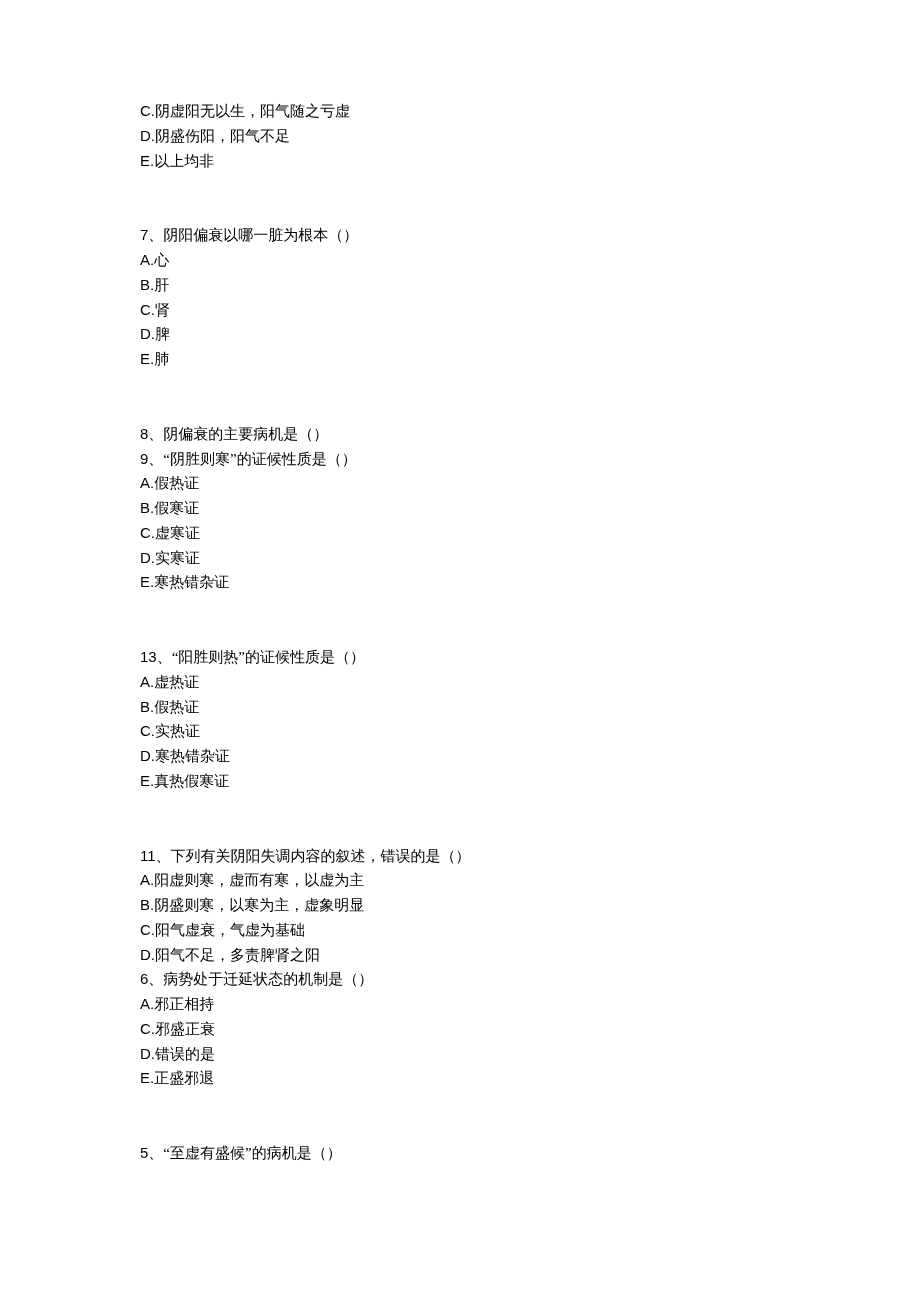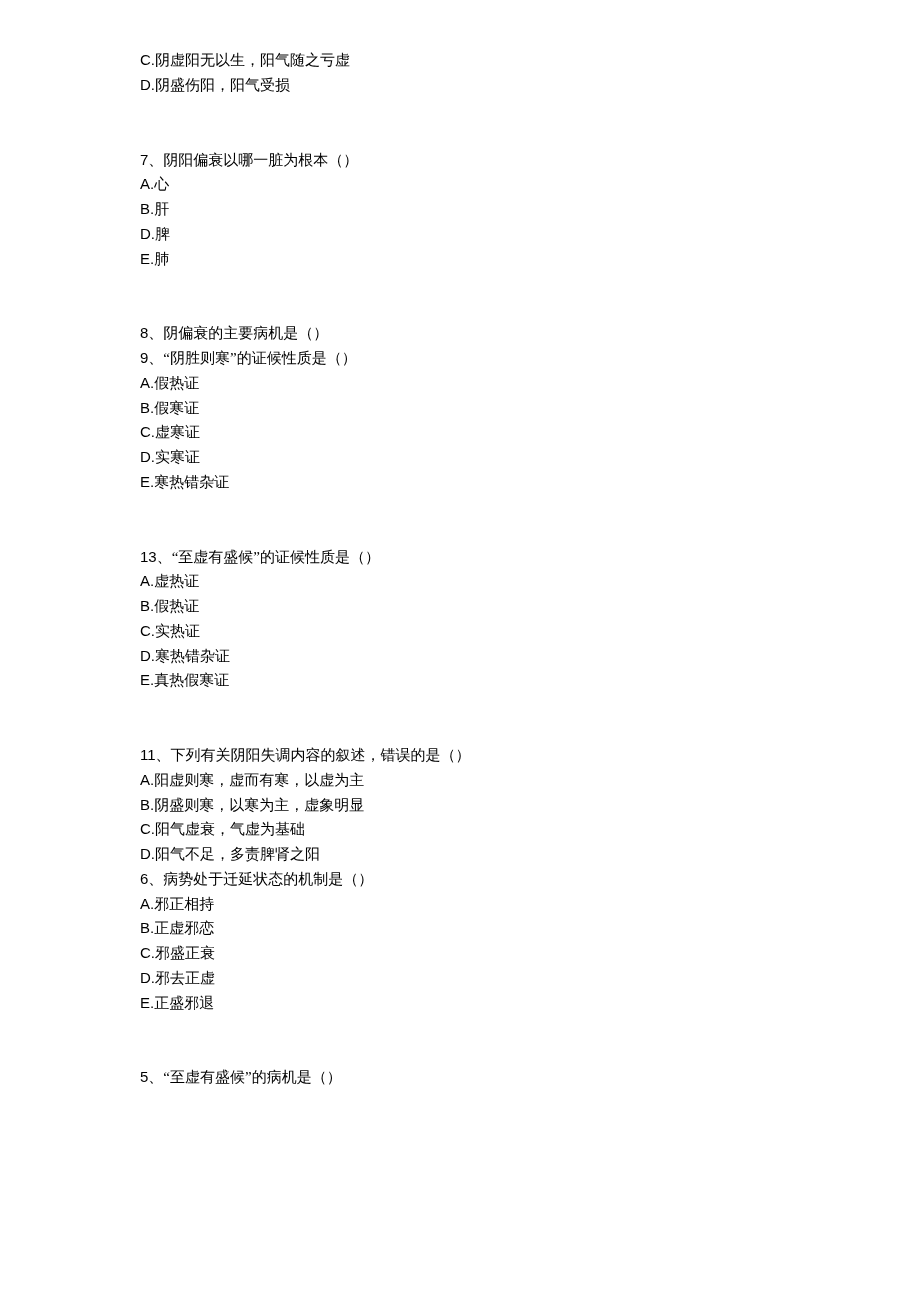--- a/index.html
+++ b/index.html
@@ -7,80 +7,81 @@
     padding: 0;
     background: #ffffff;
     font-family: "SimSun", "宋体", serif;
     font-size: 15px;
     color: #000000;
     line-height: 1.65;
   }
   .page {
     width: 920px;
     min-height: 1301px;
-    padding: 48px 140px 60px 140px;
+    padding: 99px 140px 60px 140px;
     box-sizing: border-box;
   }
   .line {
     white-space: nowrap;
   }
   .blank-lg {
     height: 50px;
   }
   .label {
     font-family: Arial, "Helvetica", sans-serif;
   }
 </style>
 </head>
 <body>
 
 <div class="page">
 
   <div class="line"><span class="label">C.</span><span>阴虚阳无以生，阳气随之亏虚</span></div>
-  <div class="line"><span class="label">D.</span><span>阴盛伤阳，阳气受损</span></div>
+  <div class="line"><span class="label">D.</span><span>阴盛伤阳，阳气不足</span></div>
+  <div class="line"><span class="label">E.</span><span>以上均非</span></div>
 
   <div class="blank-lg"></div>
 
   <div class="line"><span class="label">7、</span><span>阴阳偏衰以哪一脏为根本（）</span></div>
   <div class="line"><span class="label">A.</span><span>心</span></div>
   <div class="line"><span class="label">B.</span><span>肝</span></div>
+  <div class="line"><span class="label">C.</span><span>肾</span></div>
   <div class="line"><span class="label">D.</span><span>脾</span></div>
   <div class="line"><span class="label">E.</span><span>肺</span></div>
 
   <div class="blank-lg"></div>
 
   <div class="line"><span class="label">8、</span><span>阴偏衰的主要病机是（）</span></div>
   <div class="line"><span class="label">9、</span><span>“阴胜则寒”的证候性质是（）</span></div>
   <div class="line"><span class="label">A.</span><span>假热证</span></div>
   <div class="line"><span class="label">B.</span><span>假寒证</span></div>
   <div class="line"><span class="label">C.</span><span>虚寒证</span></div>
   <div class="line"><span class="label">D.</span><span>实寒证</span></div>
   <div class="line"><span class="label">E.</span><span>寒热错杂证</span></div>
 
   <div class="blank-lg"></div>
 
-  <div class="line"><span class="label">13、</span><span>“至虚有盛候”的证候性质是（）</span></div>
+  <div class="line"><span class="label">13、</span><span>“阳胜则热”的证候性质是（）</span></div>
   <div class="line"><span class="label">A.</span><span>虚热证</span></div>
   <div class="line"><span class="label">B.</span><span>假热证</span></div>
   <div class="line"><span class="label">C.</span><span>实热证</span></div>
   <div class="line"><span class="label">D.</span><span>寒热错杂证</span></div>
   <div class="line"><span class="label">E.</span><span>真热假寒证</span></div>
 
   <div class="blank-lg"></div>
 
   <div class="line"><span class="label">11、</span><span>下列有关阴阳失调内容的叙述，错误的是（）</span></div>
   <div class="line"><span class="label">A.</span><span>阳虚则寒，虚而有寒，以虚为主</span></div>
   <div class="line"><span class="label">B.</span><span>阴盛则寒，以寒为主，虚象明显</span></div>
   <div class="line"><span class="label">C.</span><span>阳气虚衰，气虚为基础</span></div>
   <div class="line"><span class="label">D.</span><span>阳气不足，多责脾肾之阳</span></div>
 
   <div class="line"><span class="label">6、</span><span>病势处于迁延状态的机制是（）</span></div>
   <div class="line"><span class="label">A.</span><span>邪正相持</span></div>
-  <div class="line"><span class="label">B.</span><span>正虚邪恋</span></div>
   <div class="line"><span class="label">C.</span><span>邪盛正衰</span></div>
-  <div class="line"><span class="label">D.</span><span>邪去正虚</span></div>
+  <div class="line"><span class="label">D.</span><span>错误的是</span></div>
   <div class="line"><span class="label">E.</span><span>正盛邪退</span></div>
 
   <div class="blank-lg"></div>
 
   <div class="line"><span class="label">5、</span><span>“至虚有盛候”的病机是（）</span></div>
 
 </div>
 
 </body></html>

